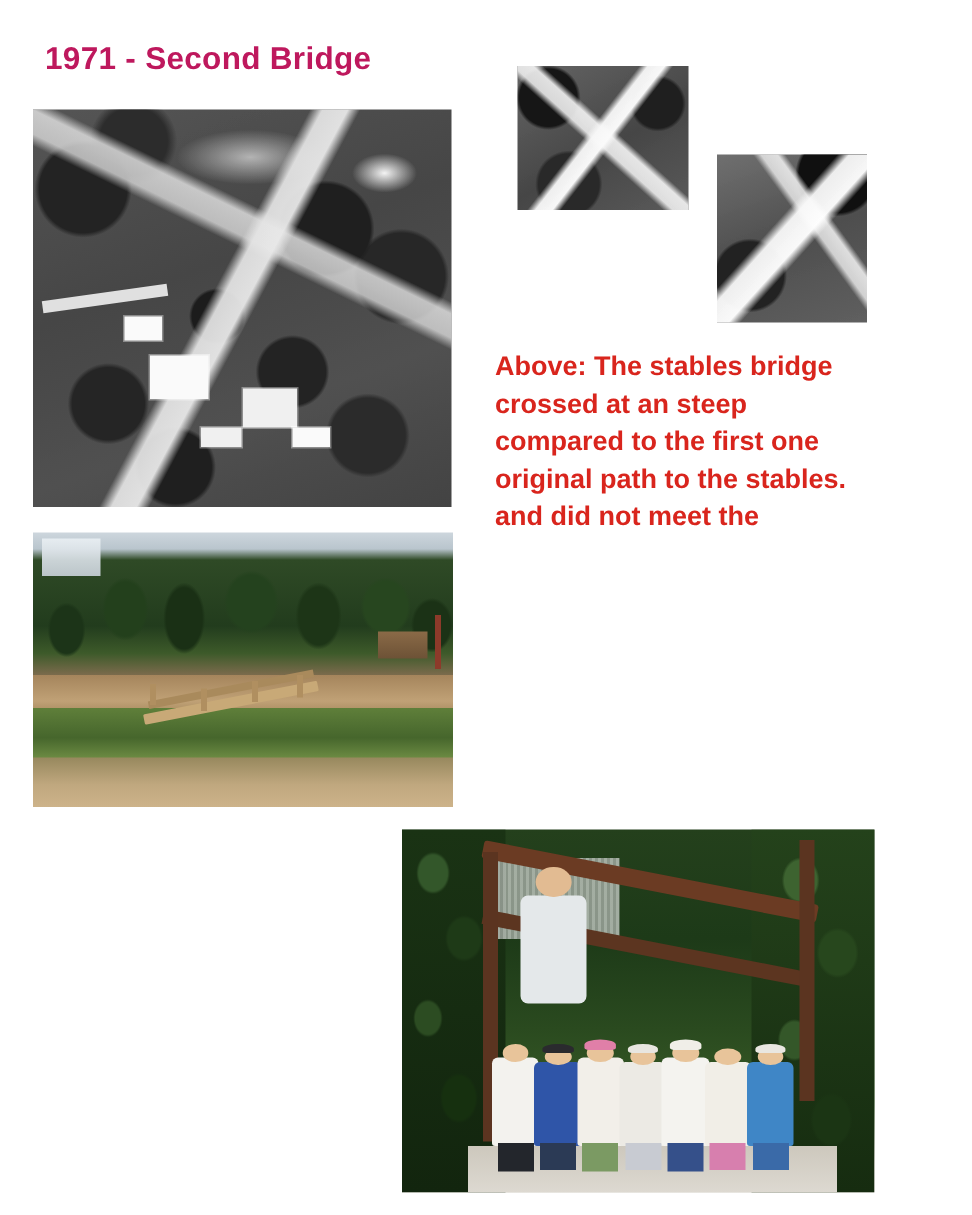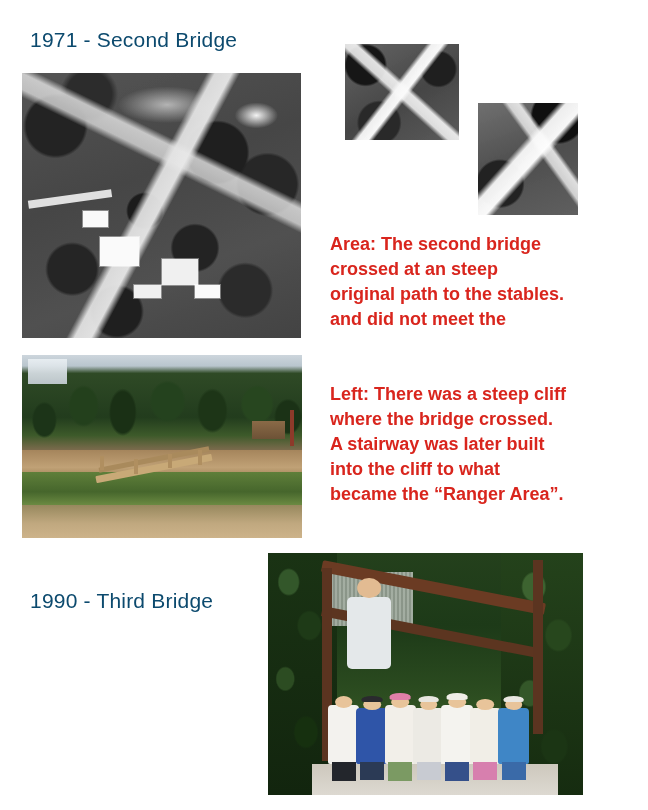--- a/index.html
+++ b/index.html
@@ -1,21 +1,21 @@
 <!DOCTYPE html>
 <html><head>
 <meta charset="utf-8">
 <style>
   html,body{margin:0;padding:0;background:#ffffff;}
   body{width:648px;height:810px;position:relative;overflow:hidden;
        font-family:"Liberation Sans","DejaVu Sans",sans-serif;}
 
   .page{position:absolute;inset:0;background:#fff;}
 
-  .heading{position:absolute;color:#0c4a6e;font-weight:normal;white-space:nowrap;
+  .heading{position:absolute;color:#be185d;font-weight:bold;white-space:nowrap;
            letter-spacing:.2px;}
   #h-1971{left:30px;top:28px;font-size:21px;}
   #h-1990{left:30px;top:589px;font-size:21px;}
 
   .caption-block{position:absolute;left:330px;color:#d9251d;font-weight:bold;
                  font-size:18px;line-height:25px;width:300px;}
   #cap-above{top:232px;}
   #cap-left{top:382px;}
   .caption-block .ln{display:block;white-space:nowrap;}
 
@@ -144,50 +144,43 @@
     <div class="bldg" style="left:22%;top:52%;width:9%;height:6%;"></div>
     <div class="bldg d" style="left:40%;top:80%;width:10%;height:5%;"></div>
     <div class="bldg" style="left:62%;top:80%;width:9%;height:5%;"></div>
     <div class="road" style="left:2%;top:46%;width:30%;height:3%;transform:rotate(-8deg);"></div>
   </div>
 
   <div class="photo" id="photo-inset-1"></div>
   <div class="photo" id="photo-inset-2"></div>
 
   <div class="caption-block" id="cap-above">
-    <span class="ln">Area: The second bridge</span>
+    <span class="ln">Above: The stables bridge</span>
     <span class="ln">crossed at an steep</span>
+    <span class="ln">compared to the first one</span>
     <span class="ln">original path to the stables.</span>
     <span class="ln">and did not meet the</span>
   </div>
 
-  <div class="caption-block" id="cap-left">
-    <span class="ln">Left: There was a steep cliff</span>
-    <span class="ln">where the bridge crossed.</span>
-    <span class="ln">A stairway was later built</span>
-    <span class="ln">into the cliff to what</span>
-    <span class="ln">became the “Ranger Area”.</span>
-  </div>
 
   <div class="photo" id="photo-bridge">
     <div class="sky-bldg"></div>
     <div class="trees"></div>
     <div class="shed"></div>
     <div class="pole"></div>
     <div class="bank"></div>
     <div class="creek"></div>
     <div class="rail"></div>
     <div class="span"></div>
     <div class="post" style="left:28%;"></div>
     <div class="post" style="left:40%;top:57%;"></div>
     <div class="post" style="left:52%;top:54%;"></div>
     <div class="post" style="left:63%;top:52%;"></div>
   </div>
 
-  <div class="heading" id="h-1990">1990 - Third Bridge</div>
 
   <div class="photo" id="photo-kids">
     <div class="foliage-l"></div>
     <div class="foliage-r"></div>
     <div class="fence"></div>
     <div class="rail-main"></div>
     <div class="rail-low"></div>
     <div class="post-v" style="left:17%;top:6%;height:80%;"></div>
     <div class="post-v" style="left:84%;top:3%;height:72%;"></div>
     <div class="deck"></div>

